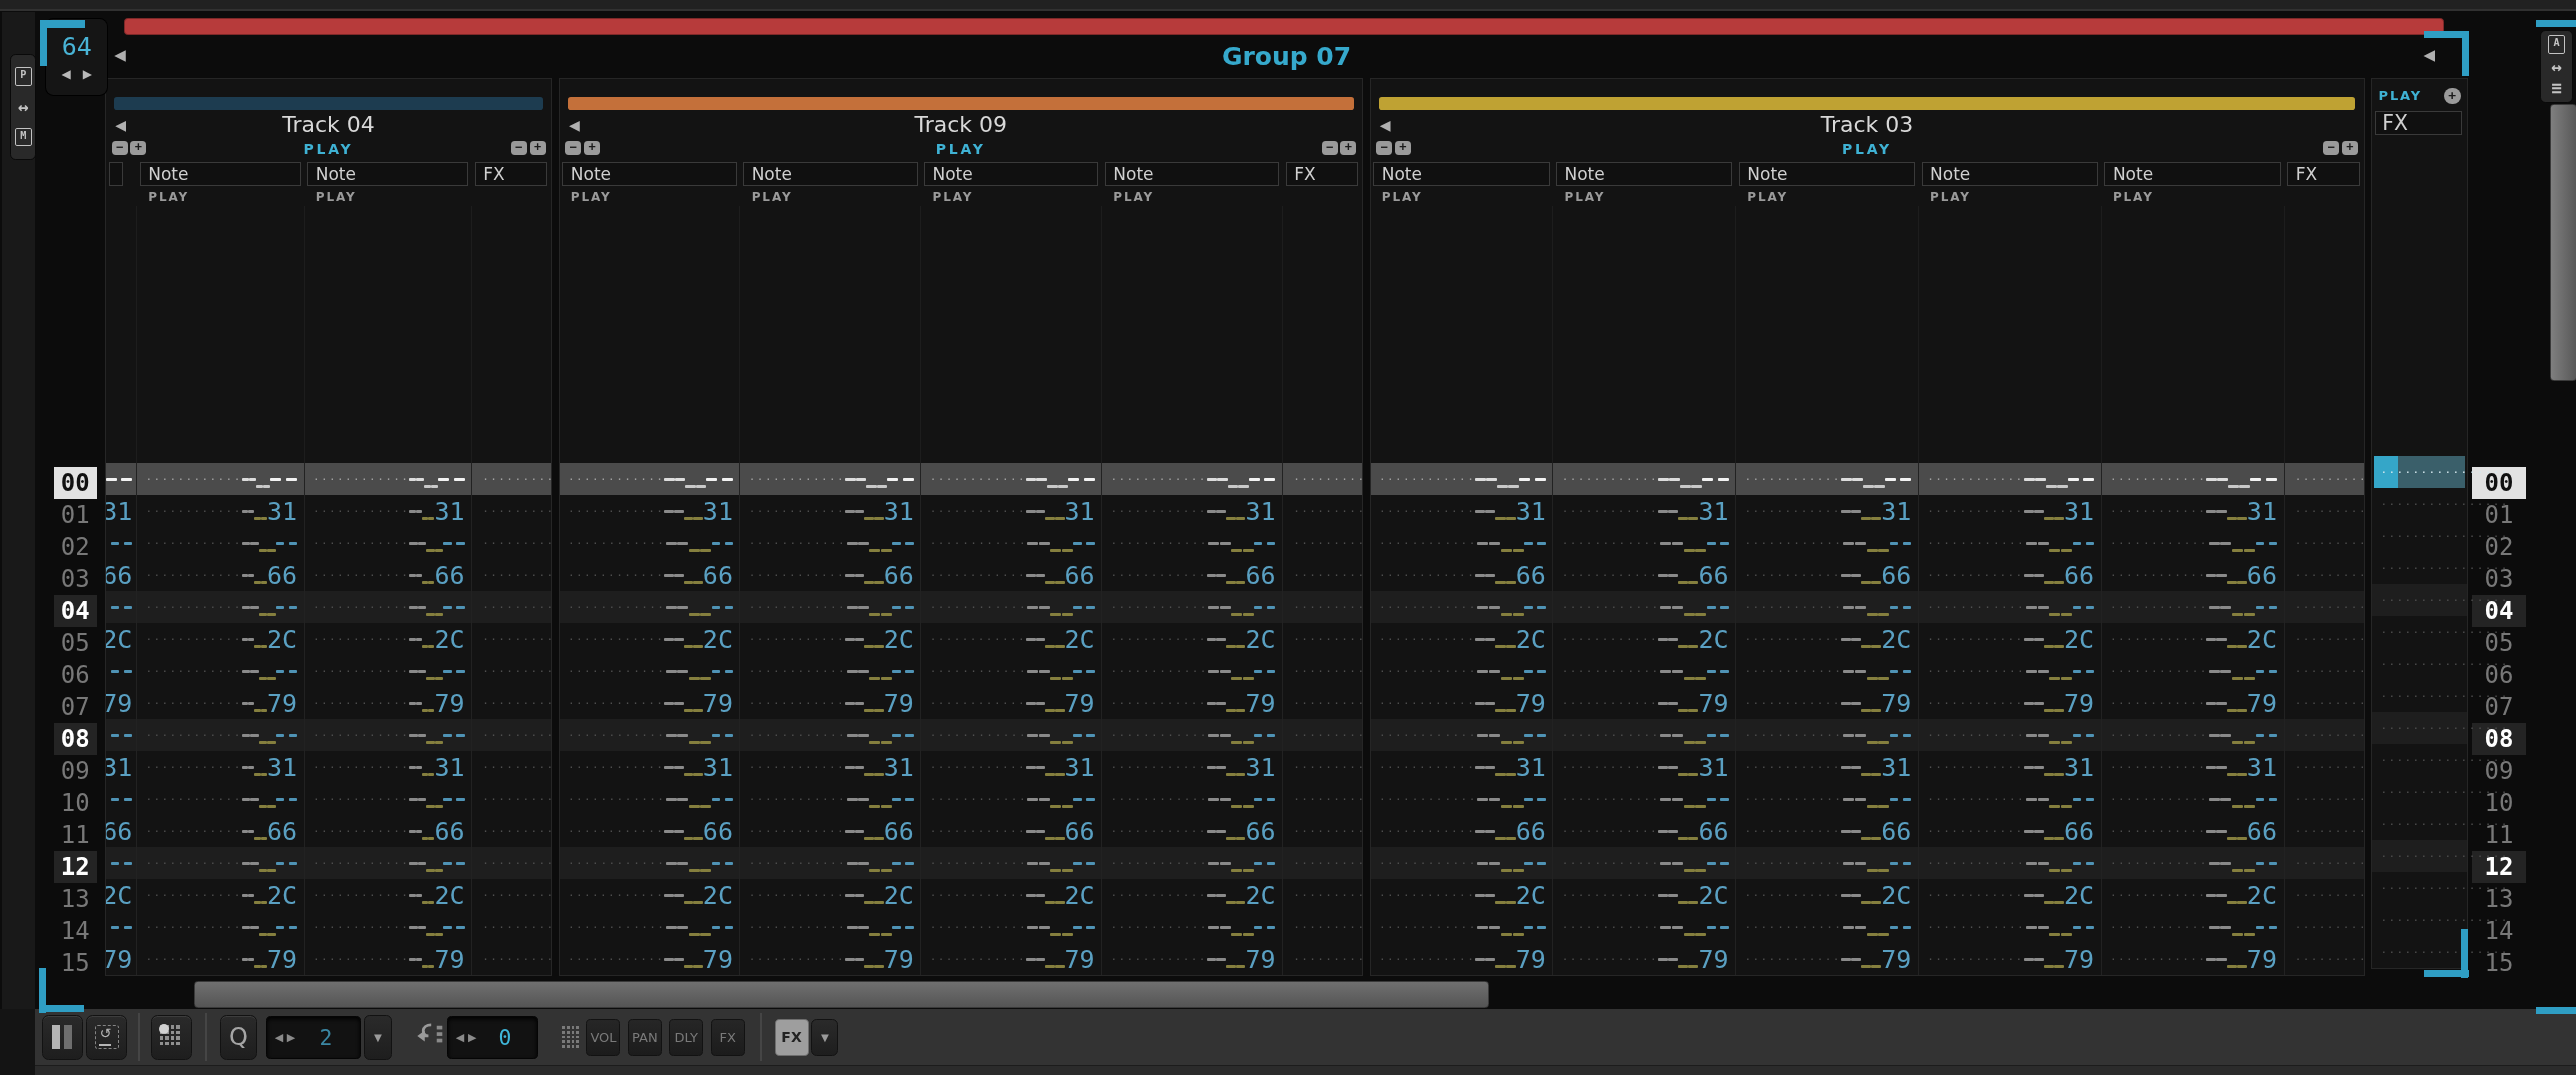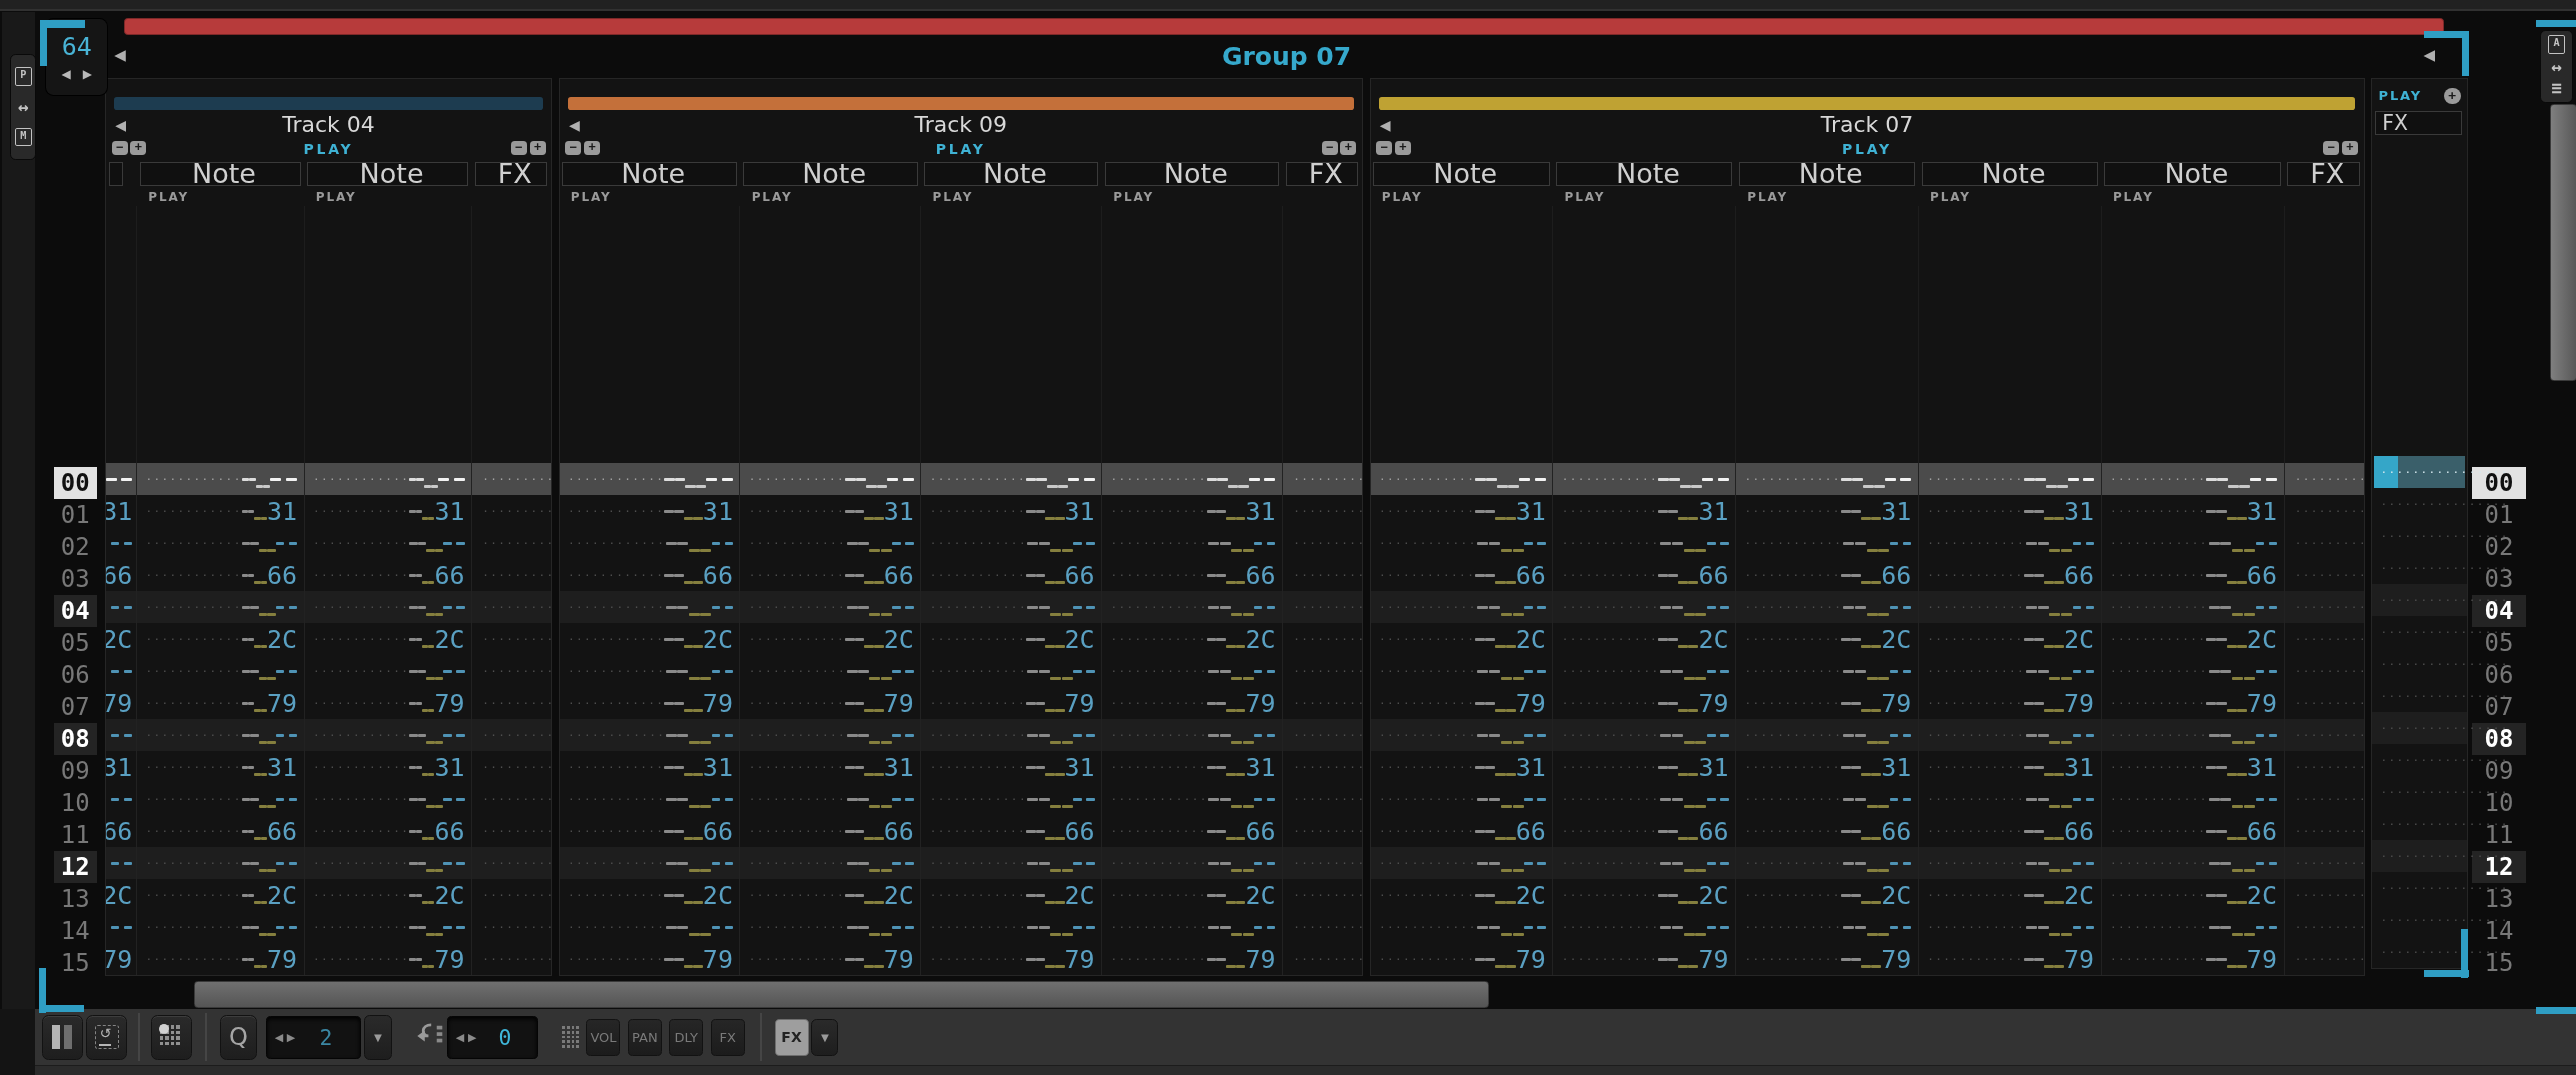--- a/index.html
+++ b/index.html
@@ -43,21 +43,21 @@
   .titlerow{position:relative;height:28px;display:flex;align-items:center;justify-content:center;color:#d8d8d8;font-size:22px;}
   .tarr{position:absolute;left:9.3px;top:6.5px;color:#b0b0b0;font-size:14px;}
   .playrow{position:relative;height:22px;display:flex;align-items:center;justify-content:center;}
   .playlbl{color:#3fb2d4;font-weight:bold;font-size:14px;letter-spacing:2.8px;}
   .pm{position:absolute;top:2.8px;display:flex;gap:2.8px;}
   .pm.l{left:5.6px}.pm.r{right:5.6px}
   .pmb{width:16px;height:14px;background:#9a9a9a;border-radius:3.7px;color:#1a1a1a;
        font:bold 12px/13px "DejaVu Sans Mono",monospace;text-align:center;}
 
   .hc{padding:1.9px 3.7px 0 2.8px;overflow:hidden;}
-  .hc .box{height:22px;border:0.9px solid #3a3a3a;background:#101010;color:#d0d0d0;font-size:27px;line-height:22px;padding-left:7.4px;text-align:center;}
+  .hc .box{height:22px;border:0.9px solid #3a3a3a;background:#101010;color:#d0d0d0;font-size:17px;line-height:22px;padding-left:7.4px;}
   .hc .sub{height:14px;font:bold 12px "DejaVu Sans",sans-serif;color:#9a9a9a;letter-spacing:1.9px;padding-left:8.4px;margin-top:3.7px;}
   .hc.clip .box{width:12px;padding:0;}
 
   .spc{border-right:0.9px solid #1d1d1d;}
   .spc.nobr{border-right:none;}
 
   .cell{position:relative;border-right:0.9px solid #222;display:flex;align-items:center;overflow:hidden;}
   .cell.nobr{border-right:none;}
   .cell.note{justify-content:space-between;padding:0 6.5px 0 8.4px;}
   .cell.clip{justify-content:flex-end;padding-right:3.7px;}
@@ -1599,21 +1599,21 @@
               <span class="dt">····</span>
               <span class="dt">····</span>
               <span class="dt">····</span>
             </div>
           </div>
           <div class="track" style="width: 995px; grid-template-columns: repeat(5, 1fr) 79px;">
             <div class="ttop">
               <div class="cbar" style="background: rgb(191, 162, 51);"></div>
               <div class="titlerow">
                 <span class="tarr">◀</span>
-                <span>Track 07</span>
+                <span>Track 03</span>
               </div>
               <div class="playrow">
                 <span class="pm l">
                   <span class="pmb">−</span>
                   <span class="pmb">+</span>
                 </span>
                 <span class="pm r">
                   <span class="pmb">−</span>
                   <span class="pmb">+</span>
                 </span>

